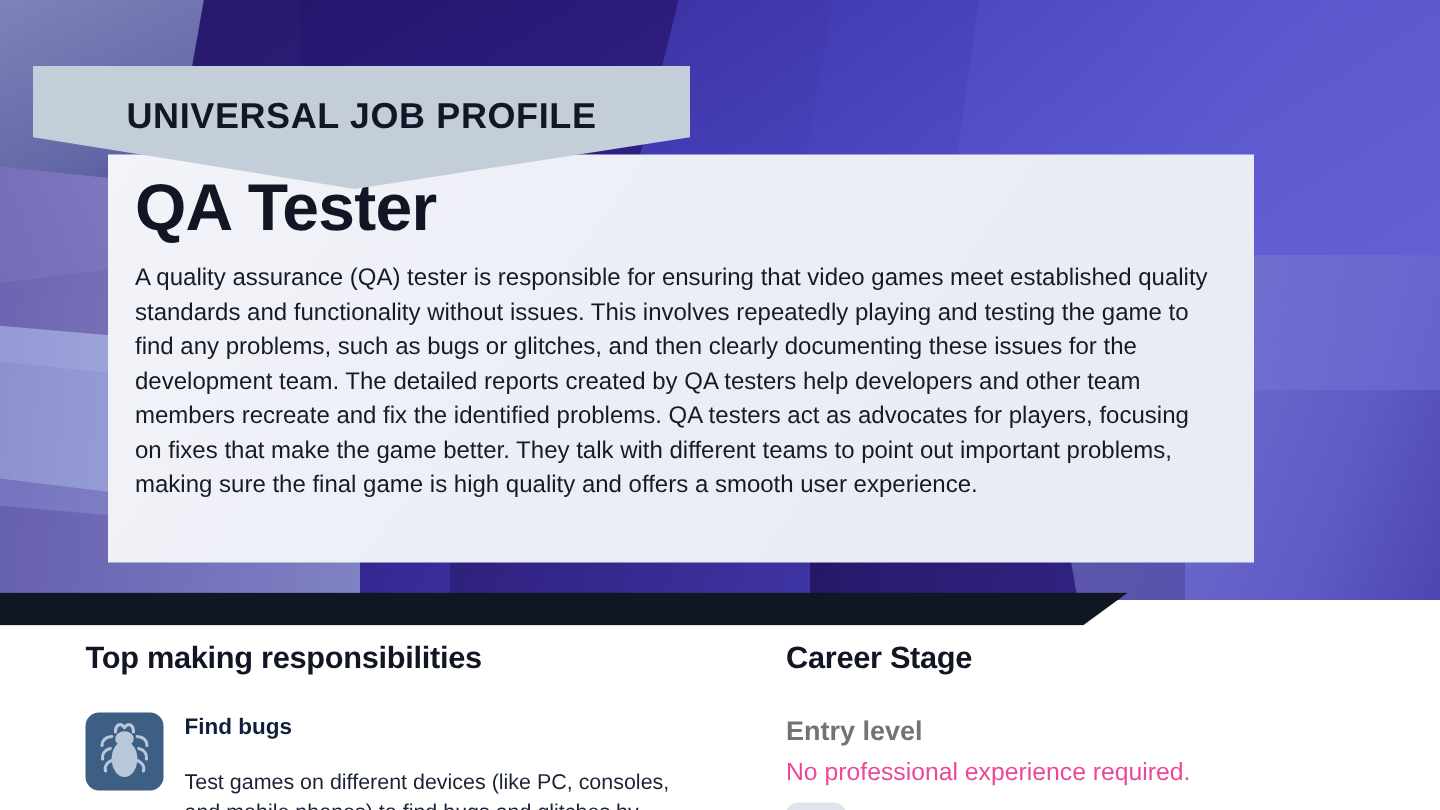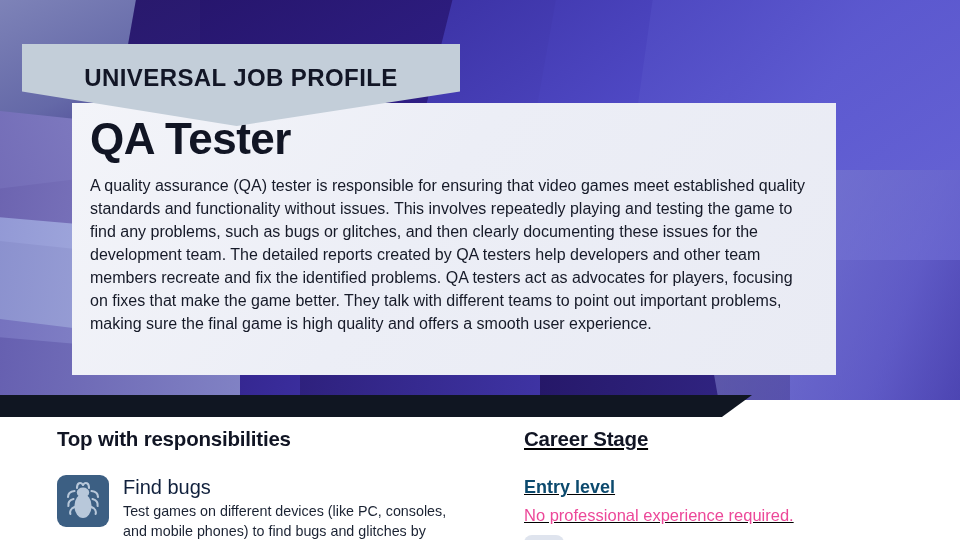--- a/index.html
+++ b/index.html
@@ -88,41 +88,41 @@
     clip-path:polygon(0 0, 100% 0, 96% 100%, 0 100%);
   }
 
   
   #bottom {
     position:absolute; left:0; top:417px; width:960px; height:123px;
     background:#ffffff; overflow:hidden;
   }
   .col { position:absolute; top:0; }
   #col-left  { left:57px; width:430px; }
-  #col-right { left:524px; width:420px;text-decoration:underline; }
+  #col-right { left:524px; width:420px; }
 
   .sec-title {
     font-size:20.5px; font-weight:bold; color:#111524;
     margin-top:10px; letter-spacing:-.2px;
   }
   .resp-row { display:flex; gap:14px; margin-top:24px; }
   .icon-tile {
     flex:0 0 auto; width:52px; height:52px; border-radius:9px;
     background:#3c5f83; position:relative;
   }
   .resp-body { padding-top:1px; }
   .resp-name {
-    font-size:20px; font-weight:normal; color:#10203c;
-    margin-bottom:3px;
+    font-size:15px; font-weight:bold; color:#10203c;
+    margin-bottom:20px;
   }
   .resp-text {
     font-size:14.3px; line-height:1.37; color:#1b2333; max-width:330px;
   }
   .stage-name {
-    font-size:18px; font-weight:bold; color:#0c4a6e; margin-top:26px;
+    font-size:18px; font-weight:bold; color:#737373; margin-top:26px;
   }
   .stage-text {
     font-size:16.5px; color:#ec4899; margin-top:8px;
   }
   .next-tile {
     position:absolute; left:0px; top:118px; width:40px; height:40px;
     border-radius:8px; background:#dfe4ee;
   }
 </style>
 </head>
@@ -148,21 +148,21 @@
 <div id="card">
   <div id="job-title">QA Tester</div>
   <div id="job-desc">A quality assurance (QA) tester is responsible for ensuring that video games meet established quality standards and functionality without issues. This involves repeatedly playing and testing the game to find any problems, such as bugs or glitches, and then clearly documenting these issues for the development team. The detailed reports created by QA testers help developers and other team members recreate and fix the identified problems. QA testers act as advocates for players, focusing on fixes that make the game better. They talk with different teams to point out important problems, making sure the final game is high quality and offers a smooth user experience.</div>
 </div>
 
 <div id="dark-bar"></div>
 
 <div id="bottom">
 
   <div class="col" id="col-left">
-    <div class="sec-title">Top with responsibilities</div>
+    <div class="sec-title">Top making responsibilities</div>
 
     <div class="resp-row">
       <div class="icon-tile">
         <svg width="52" height="52" viewBox="0 0 52 52" aria-hidden="true">
           <g fill="none" stroke="#b8c8da" stroke-width="2.1" stroke-linecap="round">
             <path d="M20 13 C20 8, 23.5 6.5, 26 10"></path>
             <path d="M32 13 C32 8, 28.5 6.5, 26 10"></path>
             <path d="M17.5 16 C13 16.5, 11 19, 11 22"></path>
             <path d="M34.5 16 C39 16.5, 41 19, 41 22"></path>
             <path d="M16.5 24 C12.5 25, 11 28, 11.4 31"></path>

